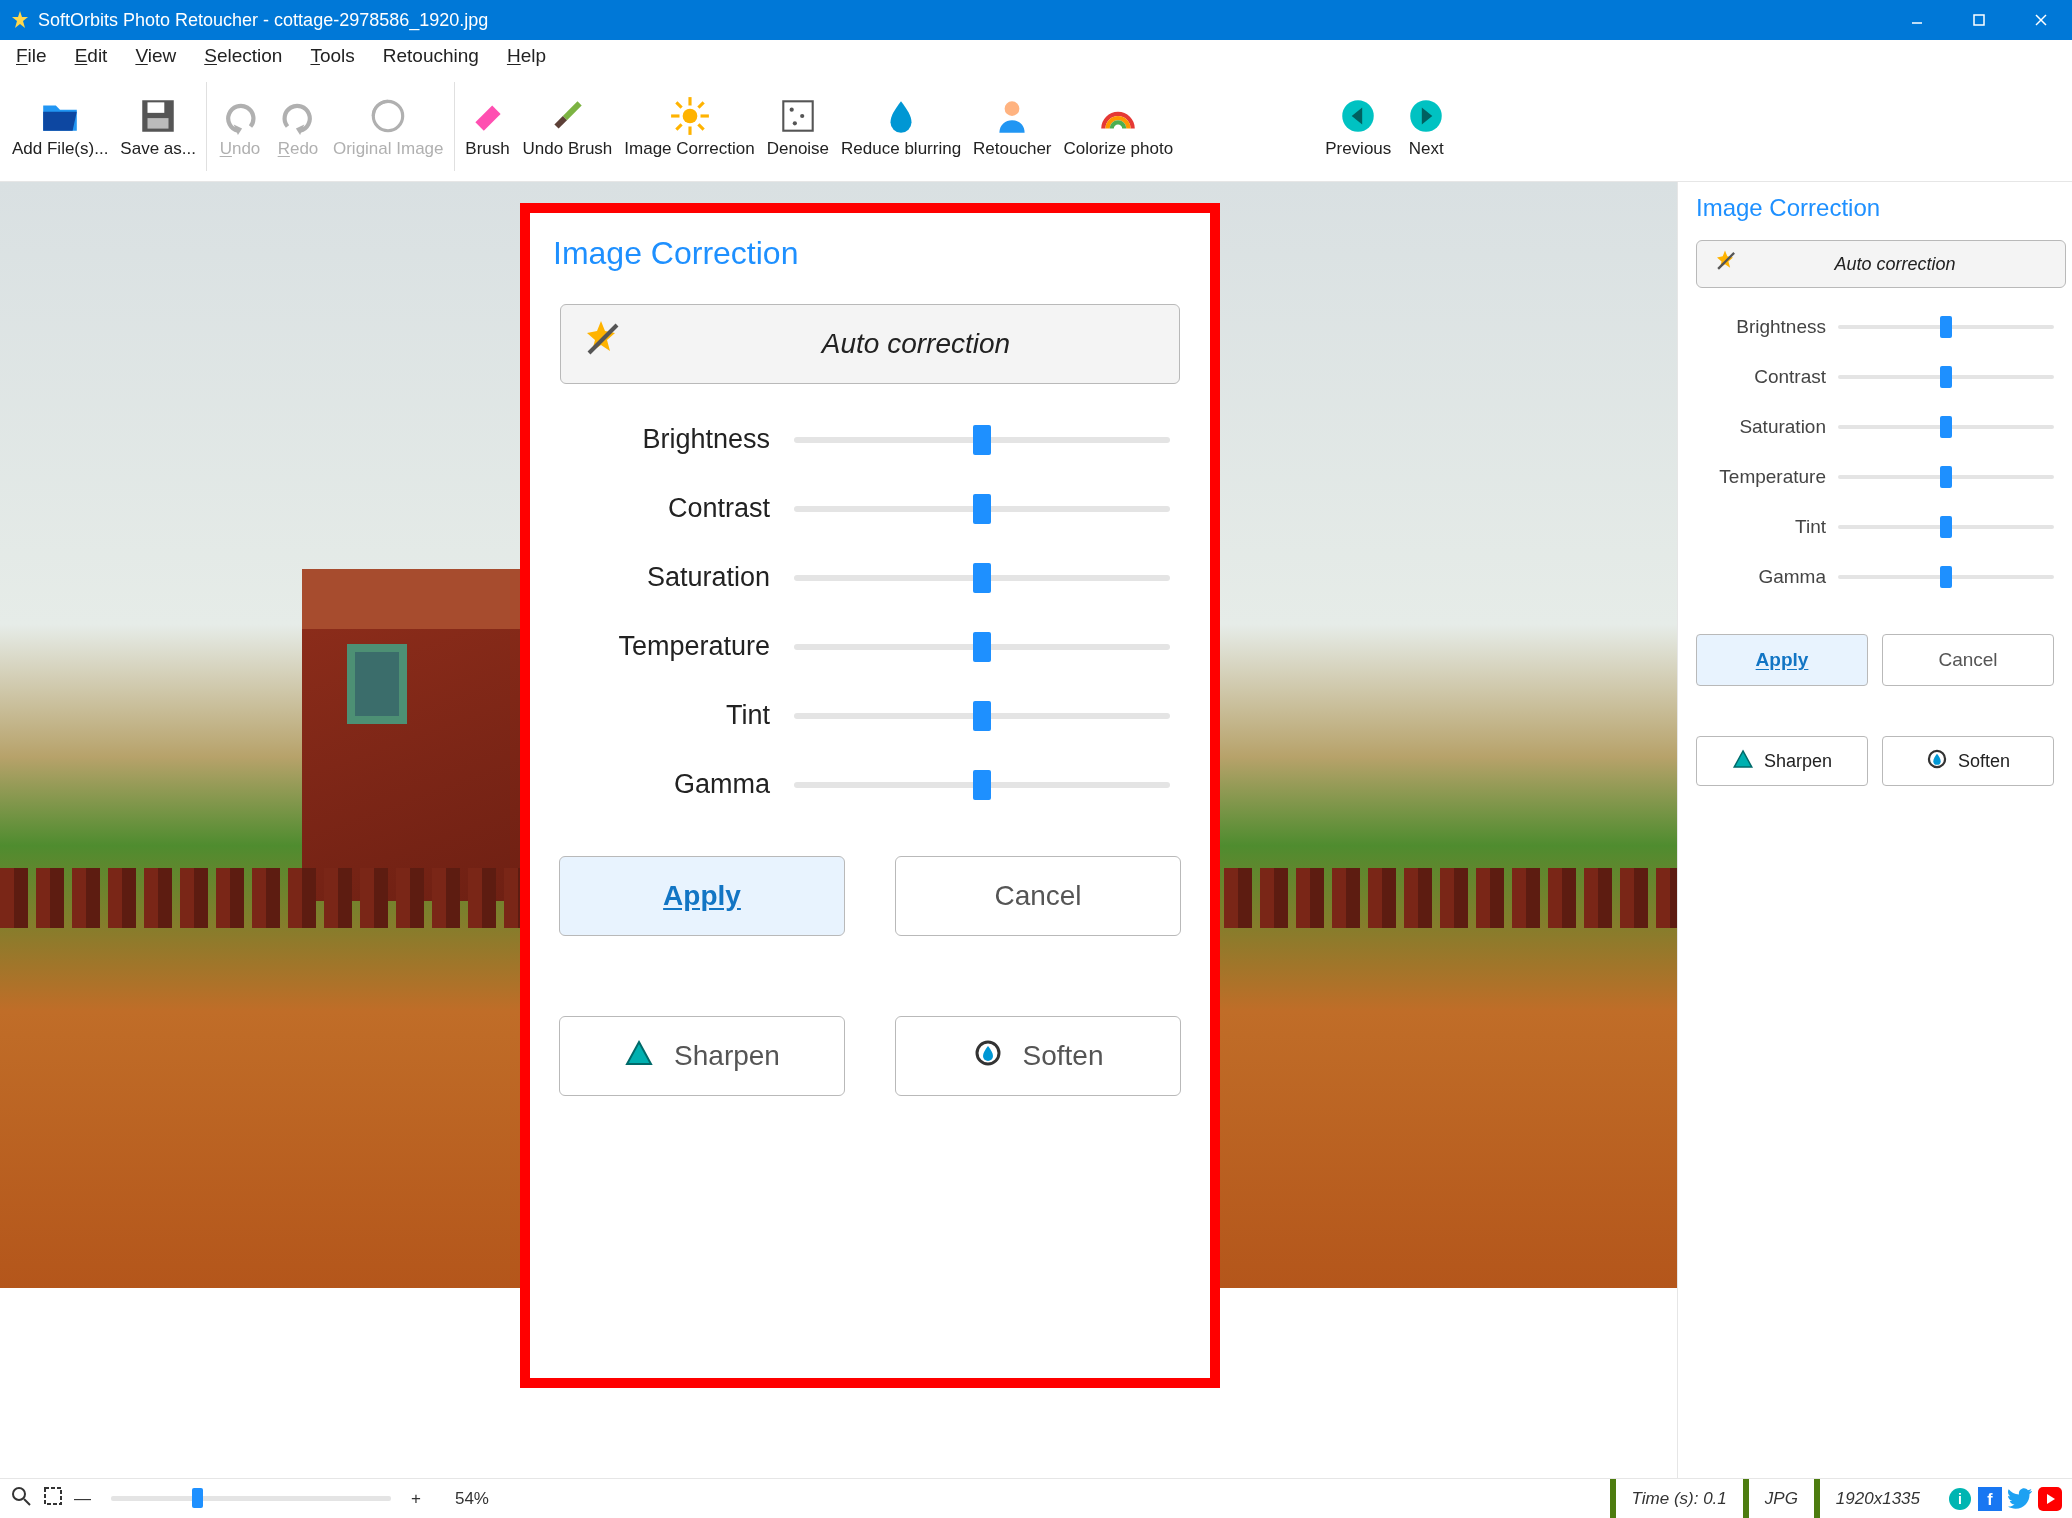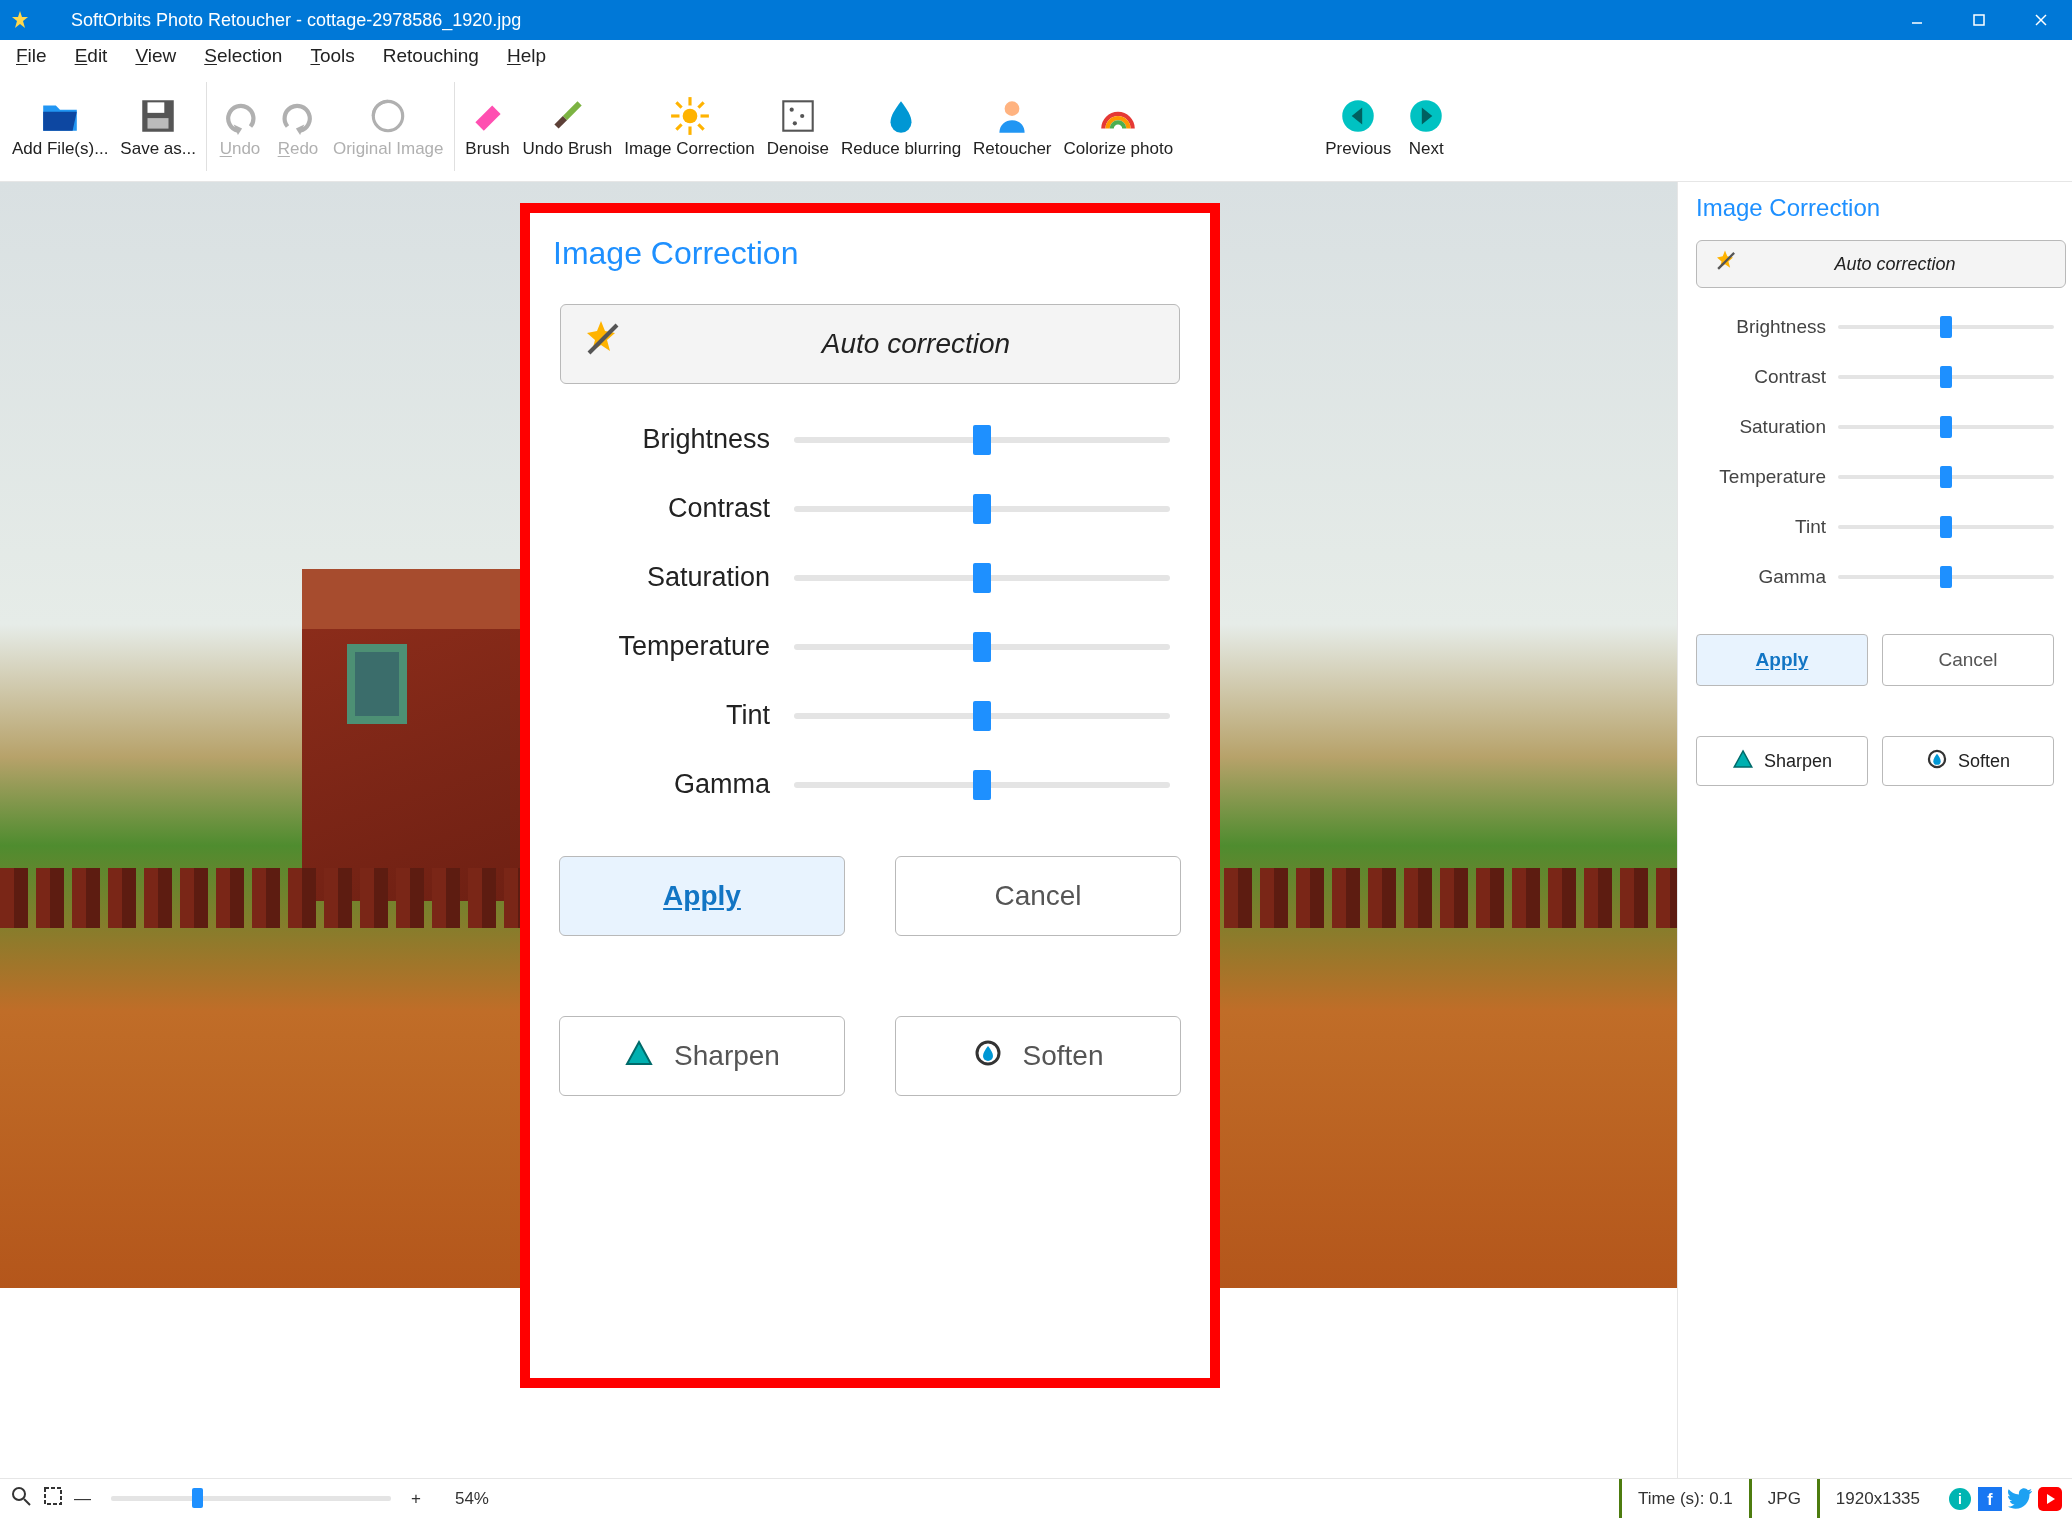--- a/index.html
+++ b/index.html
@@ -14,21 +14,20 @@
   flex-direction: column;
   overflow: hidden;
 }
 .titlebar {
   height: 40px;
   background: #0078d7;
   color: #fff;
   display: flex;
   align-items: center;
   position: relative;
-  gap: 33px;
 }
 .titlebar .logo { width: 20px; height: 20px; margin: 0 8px 0 10px; }
 .titlebar .title { font-size: 18px; }
 .win-controls { position: absolute; right: 0; top: 0; height: 100%; display: flex; }
 .win-btn { width: 62px; height: 40px; display: flex; align-items: center; justify-content: center; color: #fff; }
 
 .menubar {
   height: 32px;
   background: #fff;
   display: flex;
@@ -167,21 +166,21 @@
   display:flex;
   align-items:center;
   padding:0 10px;
   font-size:17px;
   color:#333;
 }
 .status-left { display:flex; align-items:center; gap:10px;}
 .zoom-track { width:280px; height:5px; background:#e4e4e4; border-radius:2px; position:relative; margin:0 10px;}
 .zoom-thumb { position:absolute; left:29%; top:-8px; width:11px; height:20px; background:#1e90ff; border-radius:2px;}
 .status-spacer { flex:1; }
-.status-cell { padding: 0 16px; border-left:3px solid #4d7c0f; height:100%; display:flex; align-items:center;}
+.status-cell { padding: 0 16px; border-left:6px solid #4d7c0f; height:100%; display:flex; align-items:center;font-style:italic;}
 .social { display:flex; gap:6px; padding-left:12px;}
 .social-ic{ width:24px; height:24px;}
 </style>
 </head>
 <body>
 
 <div class="titlebar">
   <span class="logo">
     <svg viewBox="0 0 20 20">
         <path fill="#ffd84d" d="M10 1l2 6h6l-5 4 2 7-5-4-5 4 2-7-5-4h6z"></path>

